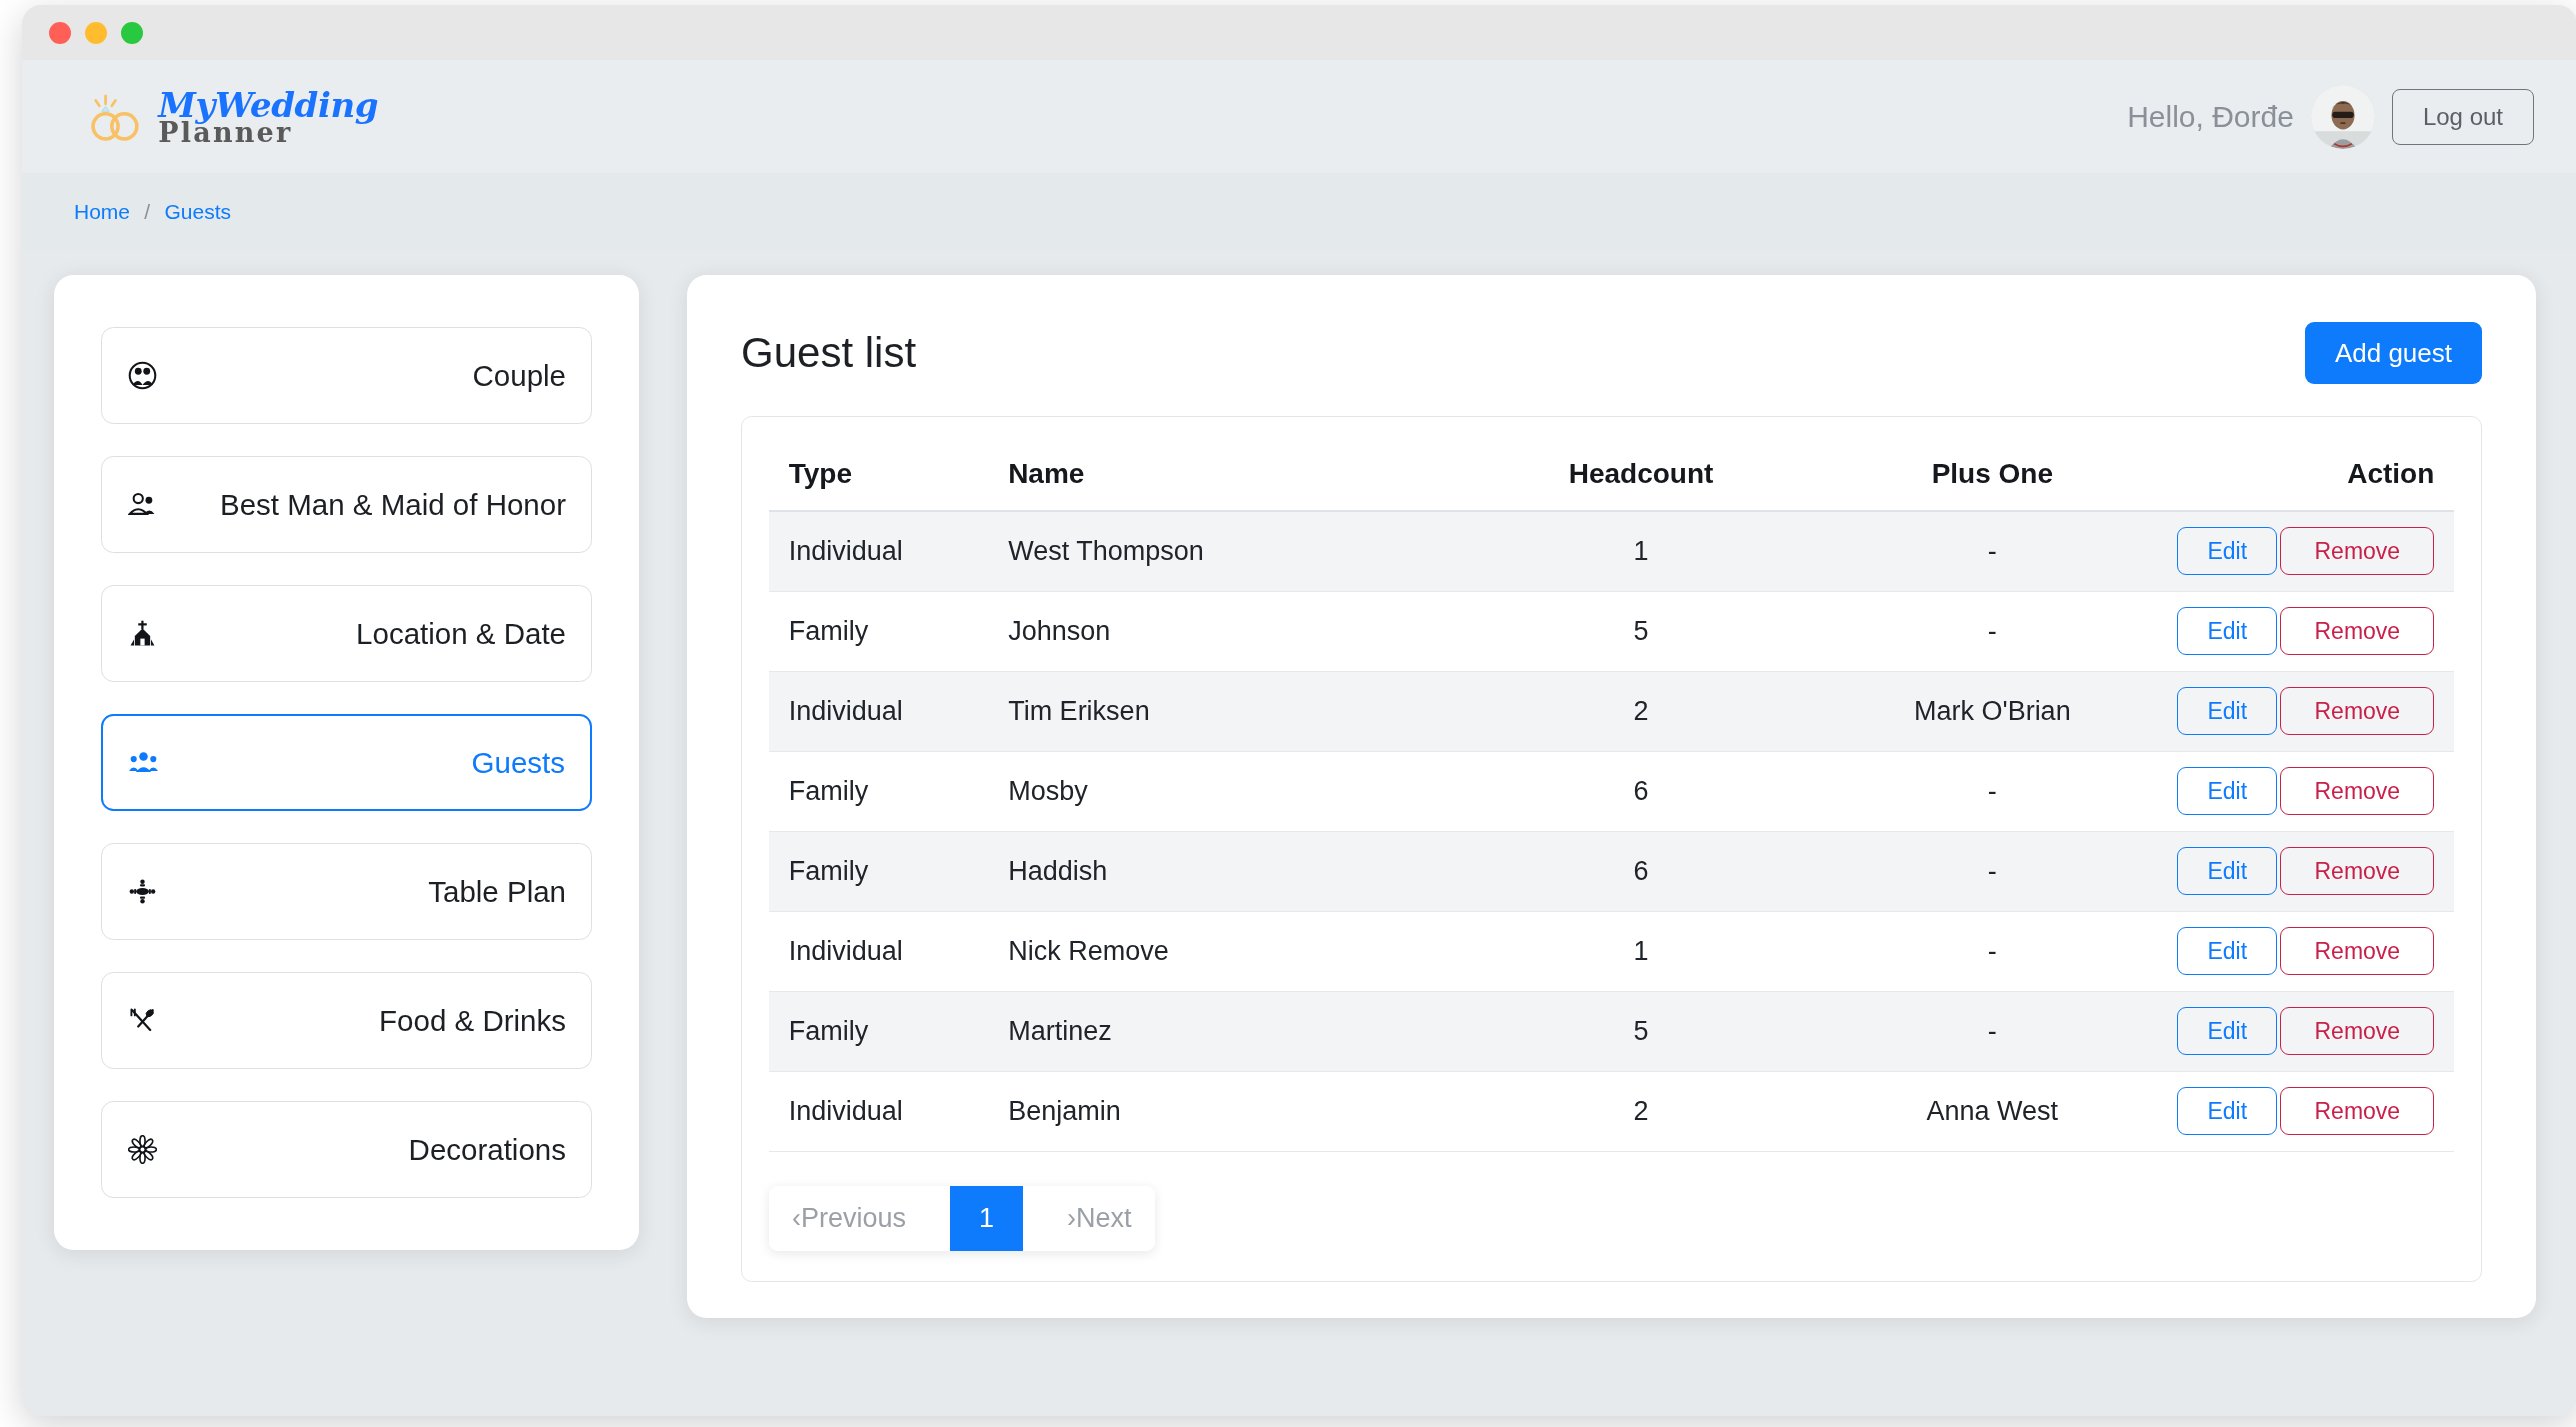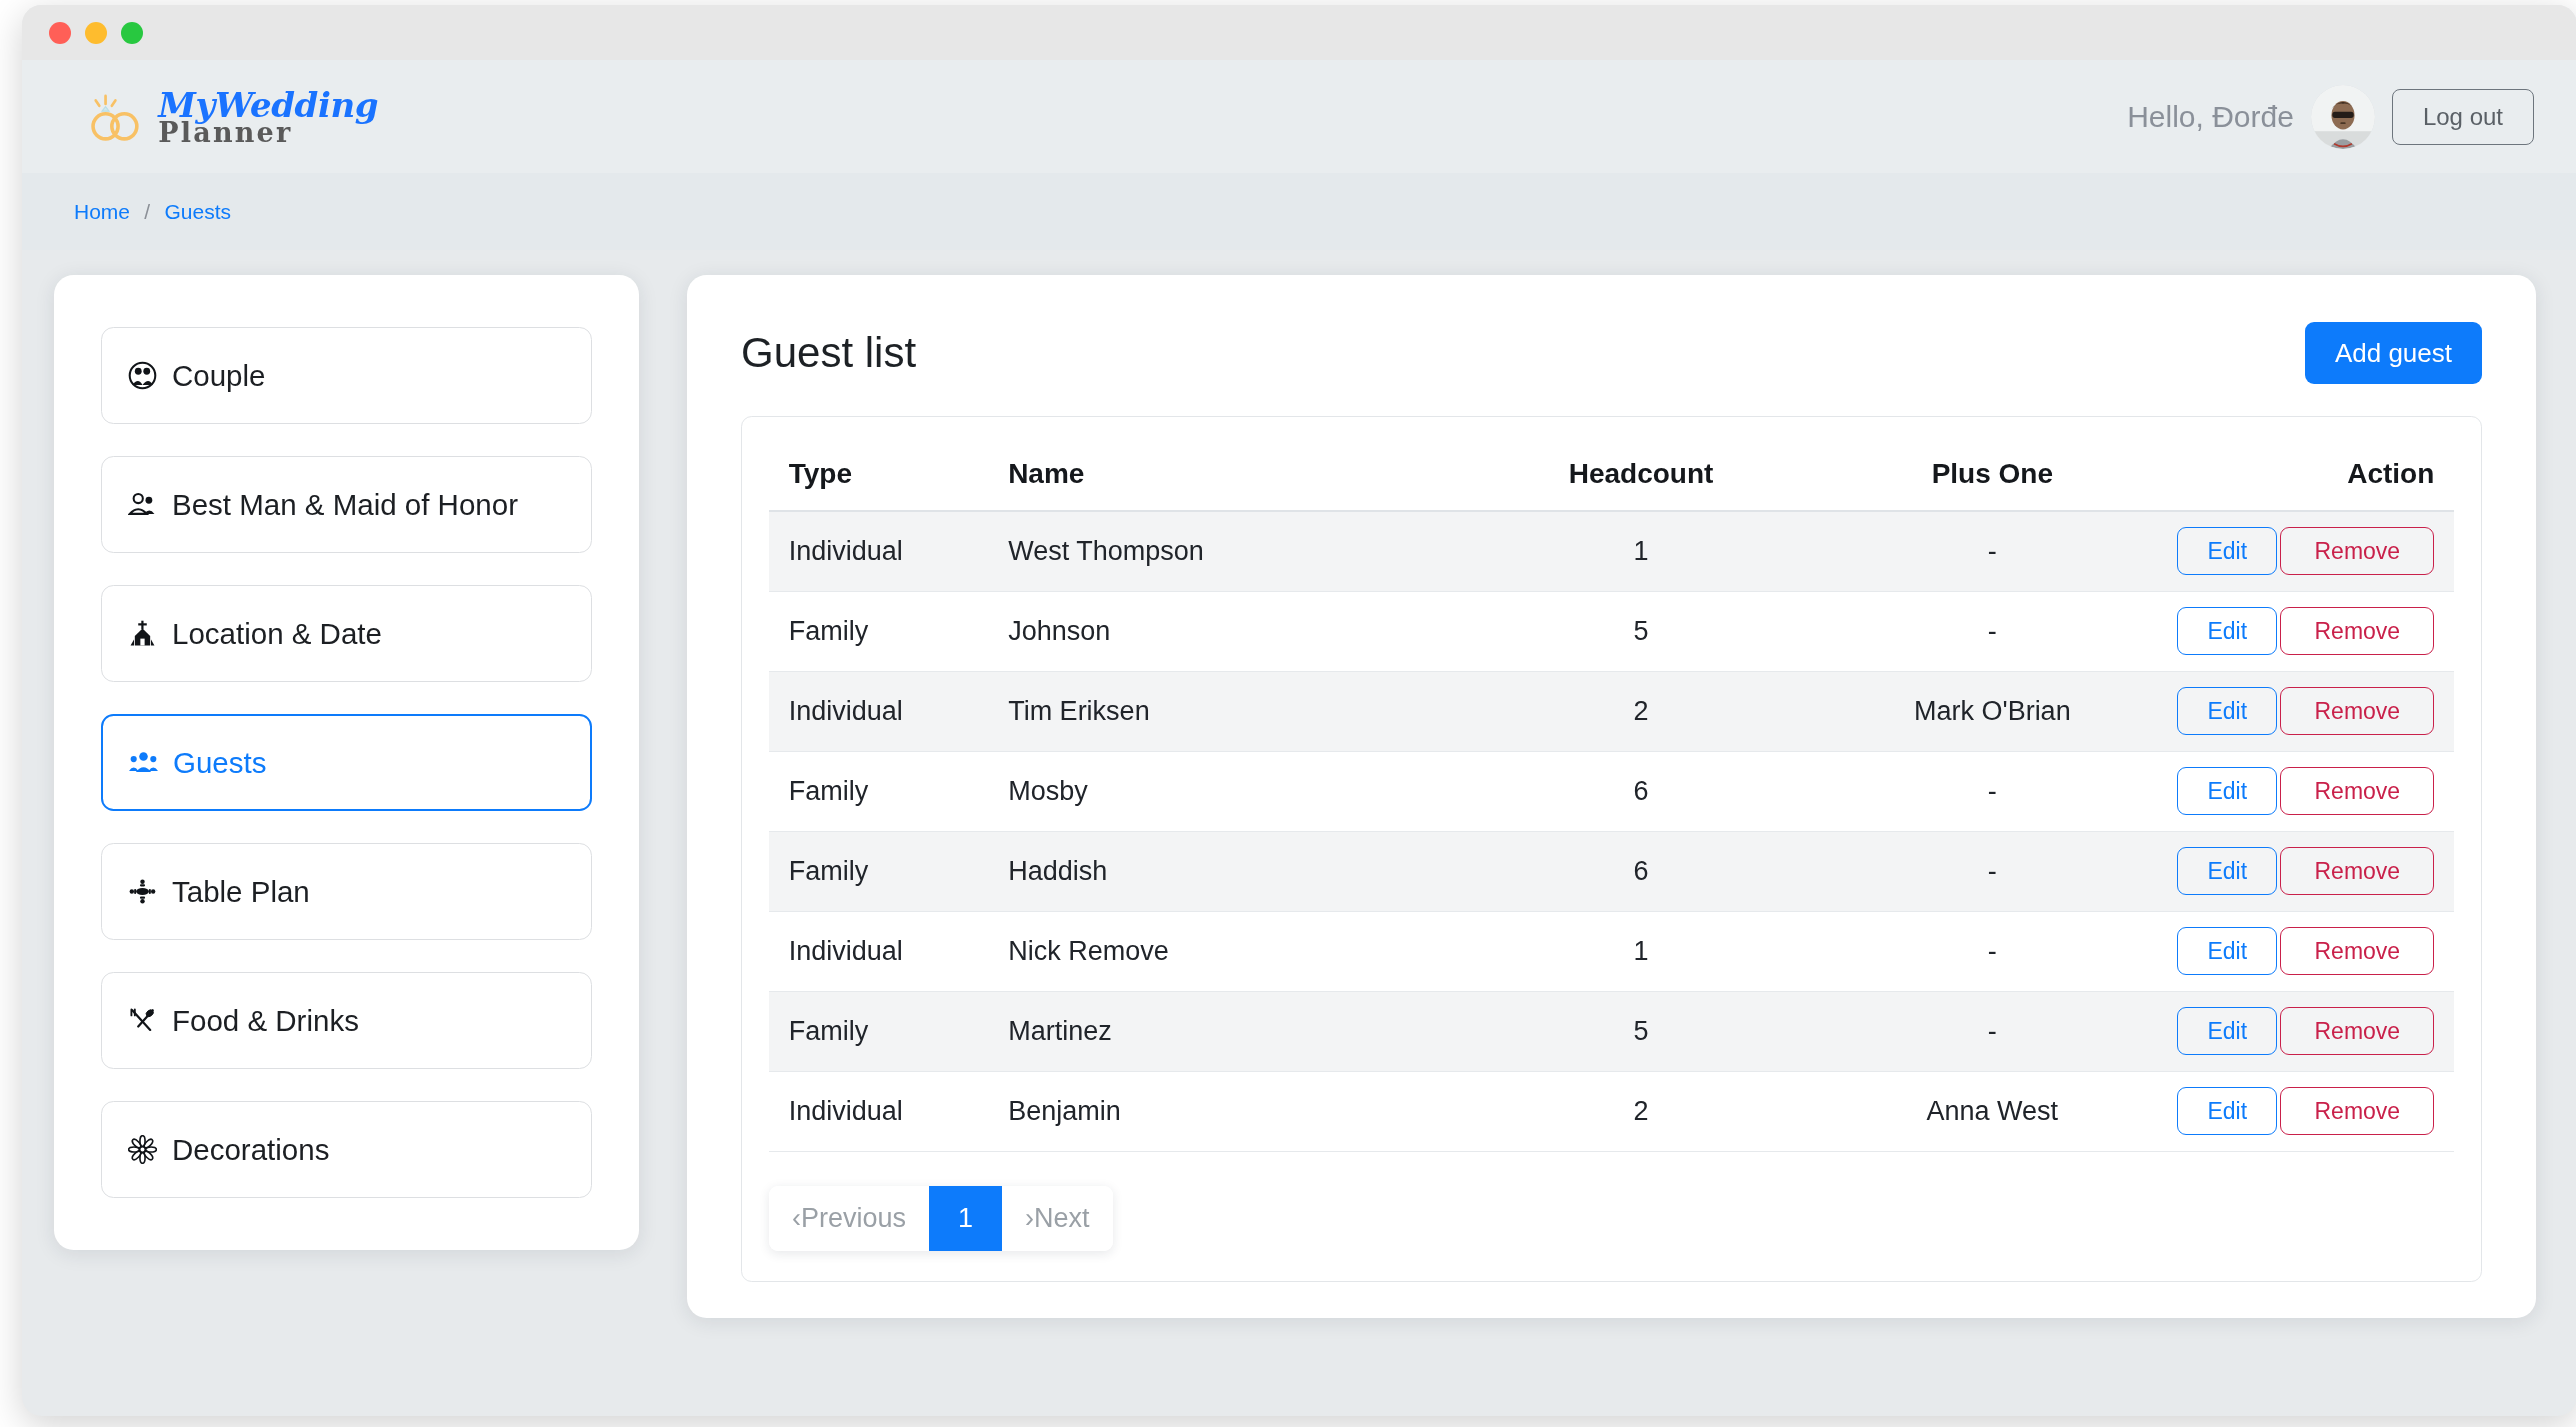--- a/index.html
+++ b/index.html
@@ -110,20 +110,21 @@
   .nav-item {
     border: 1.4px solid #dddfe2;
     border-radius: 12.5px;
     height: 97px;
     display: flex;
     align-items: center;
     padding: 0 25px;
     gap: 15px;
     cursor: pointer;
     background: #fff;
+    justify-content: space-between;
   }
   .nav-item.active { border: 2.1px solid #0d7bfb; }
   .nav-item .nav-ico { width: 30px; height: 30px; flex: 0 0 30px; display:flex; align-items:center; justify-content:center; }
   .nav-item .nav-ico svg { display:block; }
   .nav-label { font-size: 29.5px; color: #1c1f23; white-space: nowrap; }
   .nav-item.active .nav-label { color: #0d7bfb; }
 
   
   .panel {
     flex: 1;
@@ -188,20 +189,21 @@
   .btn-remove { border: 1.8px solid #c9204a; color: #c9204a; width: 154px; }
 
   
   .pagination {
     margin-top: 34px;
     display: inline-flex;
     border-radius: 9px;
     overflow: hidden;
     box-shadow: 0 2.7px 10.7px rgba(30,40,60,.10);
     background: #fff;
+    gap: 21px;
   }
   .page-btn {
     font-size: 27px;
     padding: 19px 23px;
     color: #9aa0a6;
     background: #fff;
     cursor: pointer;
     border: none;
     font-family: "Liberation Sans", sans-serif;
     line-height: 1;

